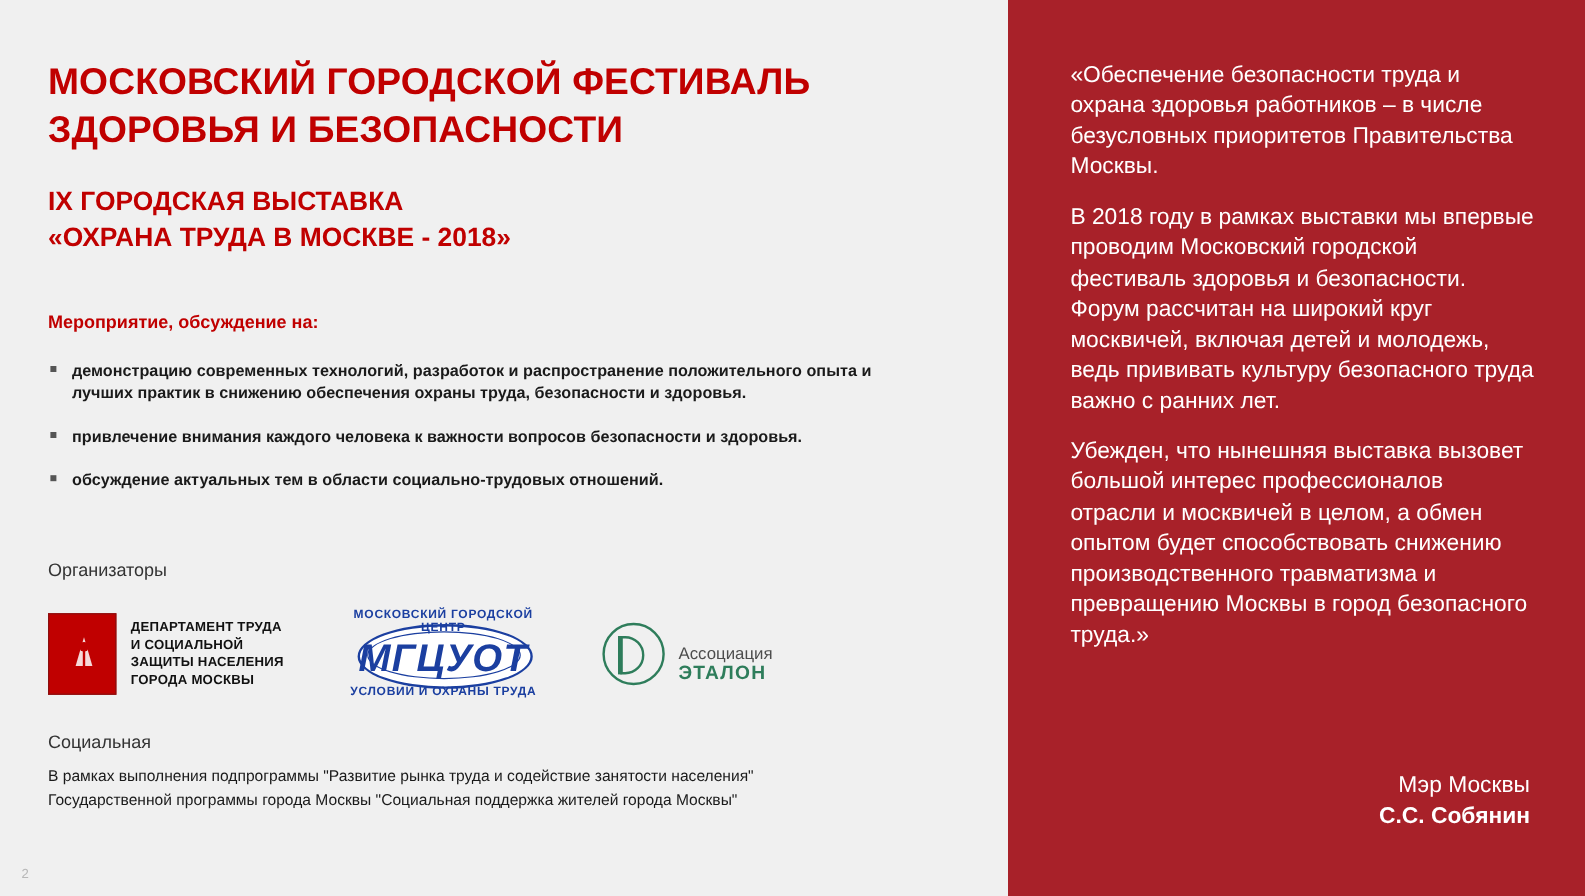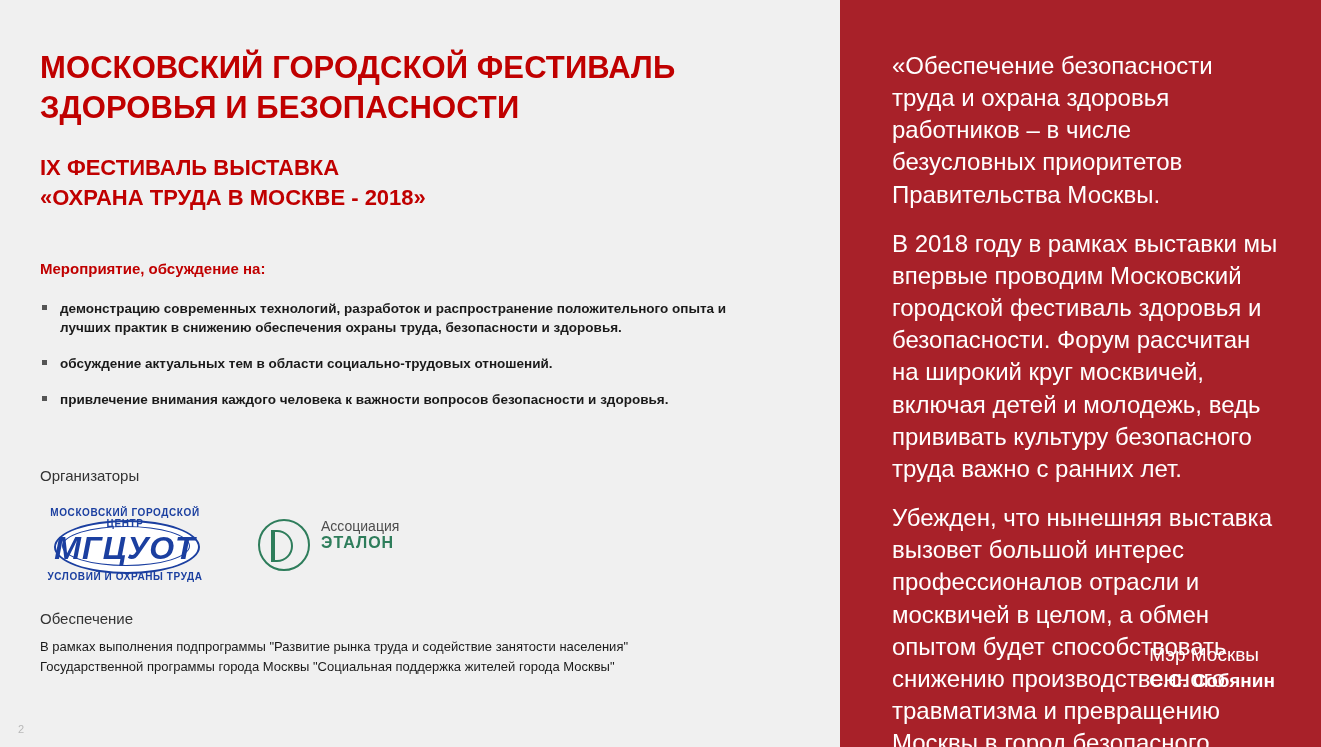--- a/index.html
+++ b/index.html
@@ -175,21 +175,21 @@
     font-size: 10px;
     font-weight: bold;
     color: #1b3fa0;
     letter-spacing: 0.6px;
   }
   .logo-mgc .arc-top { top: 1px; }
   .logo-mgc .arc-bottom { bottom: 2px; }
   
   .logo-etalon {
     display: flex;
-    align-items: flex-start;
+    align-items: flex-end;
     gap: 11px;
   }
   .logo-etalon .mark {
     width: 52px;
     height: 52px;
     border-radius: 50%;
     border: 2px solid #2e7d5b;
     position: relative;
     box-sizing: border-box;
   }
@@ -237,28 +237,29 @@
   }
   .page-number {
     position: absolute;
     left: 18px;
     bottom: 12px;
     font-size: 11px;
     color: #b8b8b8;
   }
   .quote p {
     margin: 0 0 17px 0;
-    font-size: 24px;
+    font-size: 19px;
     line-height: 1.34;
     color: #ffffff;
   }
   .signature {
     position: absolute;
     right: 46px;
     bottom: 52px;
+    text-align: right;
   }
   .signature .role {
     font-size: 19px;
     line-height: 1.4;
   }
   .signature .name {
     font-size: 19px;
     font-weight: bold;
     line-height: 1.4;
   }
@@ -266,65 +267,82 @@
 </head>
 <body>
 
 <div class="slide">
 
   <div class="left-pane">
 
     <h1 class="main-title">МОСКОВСКИЙ ГОРОДСКОЙ ФЕСТИВАЛЬ ЗДОРОВЬЯ И БЕЗОПАСНОСТИ</h1>
 
     <div class="subtitle">
-      <div>IX ФЕСТИВАЛЬ ВЫСТАВКА</div>
+      <div>IX ГОРОДСКАЯ ВЫСТАВКА</div>
       <div>«ОХРАНА ТРУДА В МОСКВЕ - 2018»</div>
     </div>
 
     <div class="aim-heading">Мероприятие, обсуждение на:</div>
 
     <ul class="aim-list">
       <li>
         <span class="bullet"></span>
         <span>демонстрацию современных технологий, разработок и распространение положительного опыта и лучших практик в снижению обеспечения охраны труда, безопасности и здоровья.</span>
       </li>
       <li>
         <span class="bullet"></span>
-        <span>обсуждение актуальных тем в области социально-трудовых отношений.</span>
+        <span>привлечение внимания каждого человека к важности вопросов безопасности и здоровья.</span>
       </li>
       <li>
         <span class="bullet"></span>
-        <span>привлечение внимания каждого человека к важности вопросов безопасности и здоровья.</span>
+        <span>обсуждение актуальных тем в области социально-трудовых отношений.</span>
       </li>
     </ul>
 
     <div class="section-label organizers-label">Организаторы</div>
 
     <div class="logos-row">
 
+      <div class="logo-dept">
+        <div class="crest">
+          <div class="inner">
+            <svg width="26" height="40" viewBox="0 0 26 40">
+              <path d="M6 30 L13 6 L20 30 Z" fill="#ffffff" opacity="0.85"></path>
+              <circle cx="13" cy="14" r="4" fill="#c00000"></circle>
+              <rect x="12" y="16" width="2" height="14" fill="#c00000"></rect>
+            </svg>
+          </div>
+        </div>
+        <div class="dept-text">
+          <div>ДЕПАРТАМЕНТ ТРУДА</div>
+          <div>И СОЦИАЛЬНОЙ</div>
+          <div>ЗАЩИТЫ НАСЕЛЕНИЯ</div>
+          <div>ГОРОДА МОСКВЫ</div>
+        </div>
+      </div>
 
       <div class="logo-mgc">
         <div class="oval"></div>
         <div class="oval-inner"></div>
         <div class="arc-top">МОСКОВСКИЙ ГОРОДСКОЙ ЦЕНТР</div>
         <div class="mgc-abbr">МГЦУОТ</div>
         <div class="arc-bottom">УСЛОВИЙ И ОХРАНЫ ТРУДА</div>
       </div>
 
       <div class="logo-etalon">
         <div class="mark"></div>
         <div class="et-text">
           <div class="line1">Ассоциация</div>
           <div class="line2">ЭТАЛОН</div>
         </div>
       </div>
 
     </div>
 
-    <div class="section-label conducted-label">Обеспечение</div>
+    <div class="section-label conducted-label">Социальная</div>
 
     <div class="program-text">
       <div>В рамках выполнения подпрограммы "Развитие рынка труда и содействие занятости населения"</div>
       <div>Государственной программы города Москвы "Социальная поддержка жителей города Москвы"</div>
     </div>
 
     <div class="page-number">2</div>
   </div>
 
   <div class="right-pane">

